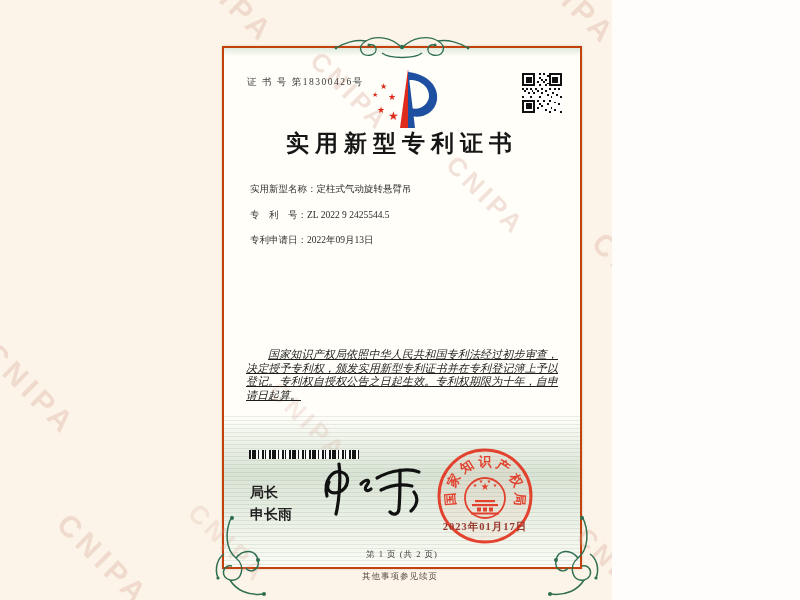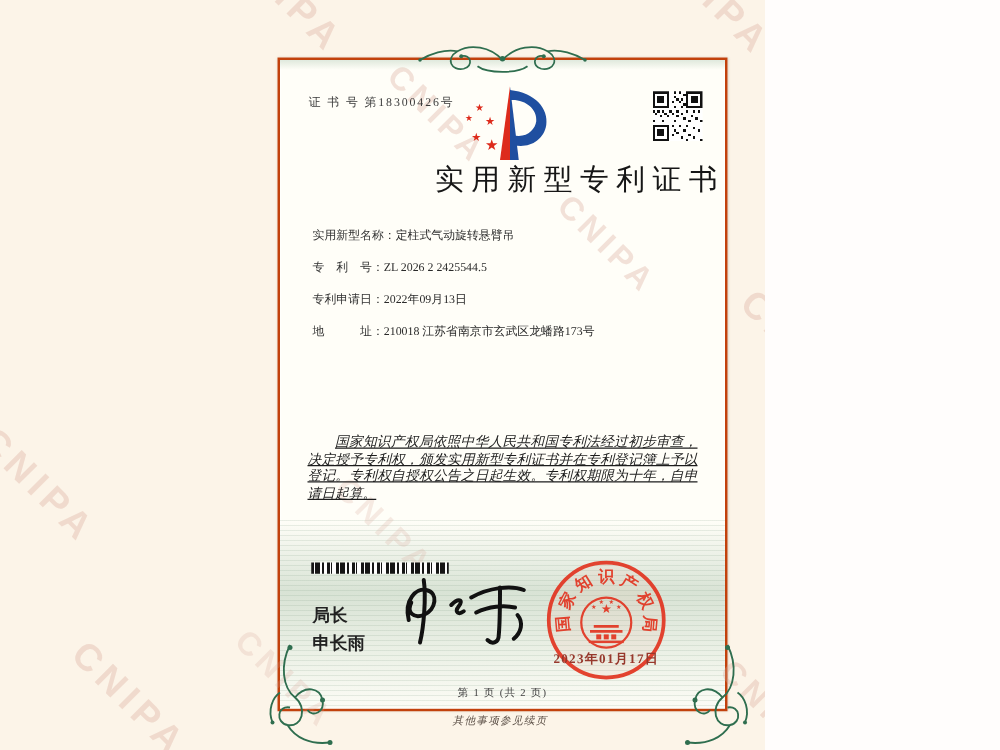--- a/index.html
+++ b/index.html
@@ -29,22 +29,22 @@
           linear-gradient(180deg,rgba(190,210,190,0) 0,rgba(178,200,178,0.50) 38%,rgba(205,220,202,0.30) 78%,rgba(235,240,230,0.15) 100%);}
   .cert-content{position:relative;z-index:3;width:100%;height:100%;}
   .cert-top-tint{position:absolute;left:0;top:0;width:100%;height:8px;
         background:linear-gradient(180deg,rgba(185,207,186,0.45),rgba(185,207,186,0));}
 
   .cert-no{position:absolute;left:23px;top:28px;font-size:9.5px;letter-spacing:1.5px;color:#3a3a3a;}
 
   .logo{position:absolute;left:142px;top:18px;}
   .qr{position:absolute;left:298px;top:25px;}
 
-  .title{position:absolute;left:0;top:80px;width:100%;text-align:right;
-         font-size:23px;font-weight:normal;letter-spacing:6px;color:#161616;}
+  .title{position:absolute;left:0;top:80px;width:100%;text-align:center;
+         font-size:23px;font-weight:bold;letter-spacing:6px;color:#161616;}
 
   .fields{position:absolute;left:26px;top:134px;width:312px;}
   .frow{font-size:9.5px;line-height:14px;margin-bottom:11.5px;color:#2a2a2a;white-space:nowrap;}
   .frow .lab{color:#333;}
   .frow .cell1{display:inline-block;width:155px;}
 
   .paras{position:absolute;left:22px;top:300px;width:312px;
          font-size:11px;line-height:13.5px;font-style:italic;color:#1d1d1d;
          text-align:justify;text-decoration:underline;}
   .paras p{margin:0;text-indent:2em;}
@@ -57,21 +57,21 @@
   .signature{position:absolute;left:95px;top:410px;}
 
   .seal{position:absolute;left:211px;top:398px;}
   .seal-date{position:absolute;left:196px;top:472px;width:130px;text-align:center;
         font-size:10.5px;font-weight:bold;letter-spacing:1px;color:#97382c;}
 
   .pageno{position:absolute;left:0;top:501px;width:100%;text-align:center;
         font-size:8.5px;letter-spacing:1px;color:#3f3f3f;}
 
   .footer-note{position:absolute;left:300px;top:571px;width:200px;text-align:center;z-index:3;
-        font-size:8.5px;font-style:italic;letter-spacing:1px;color:#5d5148;}
+        font-size:8.5px;letter-spacing:1px;color:#5d5148;}
 
   
   .orn-top{position:absolute;left:96px;top:-15px;}
   .orn-bl{position:absolute;left:-14px;top:466px;}
   .orn-br{position:absolute;left:322px;top:466px;transform:scaleX(-1);}
 </style>
 </head>
 <body>
 
 <div class="canvas">
@@ -217,23 +217,22 @@
             <rect x="17" y="19" width="1" height="1"></rect>
           <rect x="14" y="20" width="1" height="1"></rect>
             <rect x="20" y="20" width="1" height="1"></rect>
         </g>
       </svg>
 
       <div class="title">实用新型专利证书</div>
 
       <div class="fields">
         <div class="frow"><span class="lab">实用新型名称：</span><span>定柱式气动旋转悬臂吊</span></div>
-        <div class="frow"><span class="lab">专　利　号：</span><span>ZL 2026 2 2425544.5</span></div>
+        <div class="frow"><span class="lab">专　利　号：</span><span>ZL 2022 9 2425544.5</span></div>
         <div class="frow"><span class="lab">专利申请日：</span><span>2022年09月13日</span></div>
-        <div class="frow"><span class="lab">地　　　址：</span><span>210018 江苏省南京市玄武区龙蟠路173号</span></div>
       </div>
 
       <div class="paras">
         <p>国家知识产权局依照中华人民共和国专利法经过初步审查，决定授予专利权，颁发实用新型专利证书并在专利登记簿上予以登记。专利权自授权公告之日起生效。专利权期限为十年，自申请日起算。</p>
       </div>
 
       <div class="barcode"></div>
 
       <div class="signer">
         <div>局长</div>

